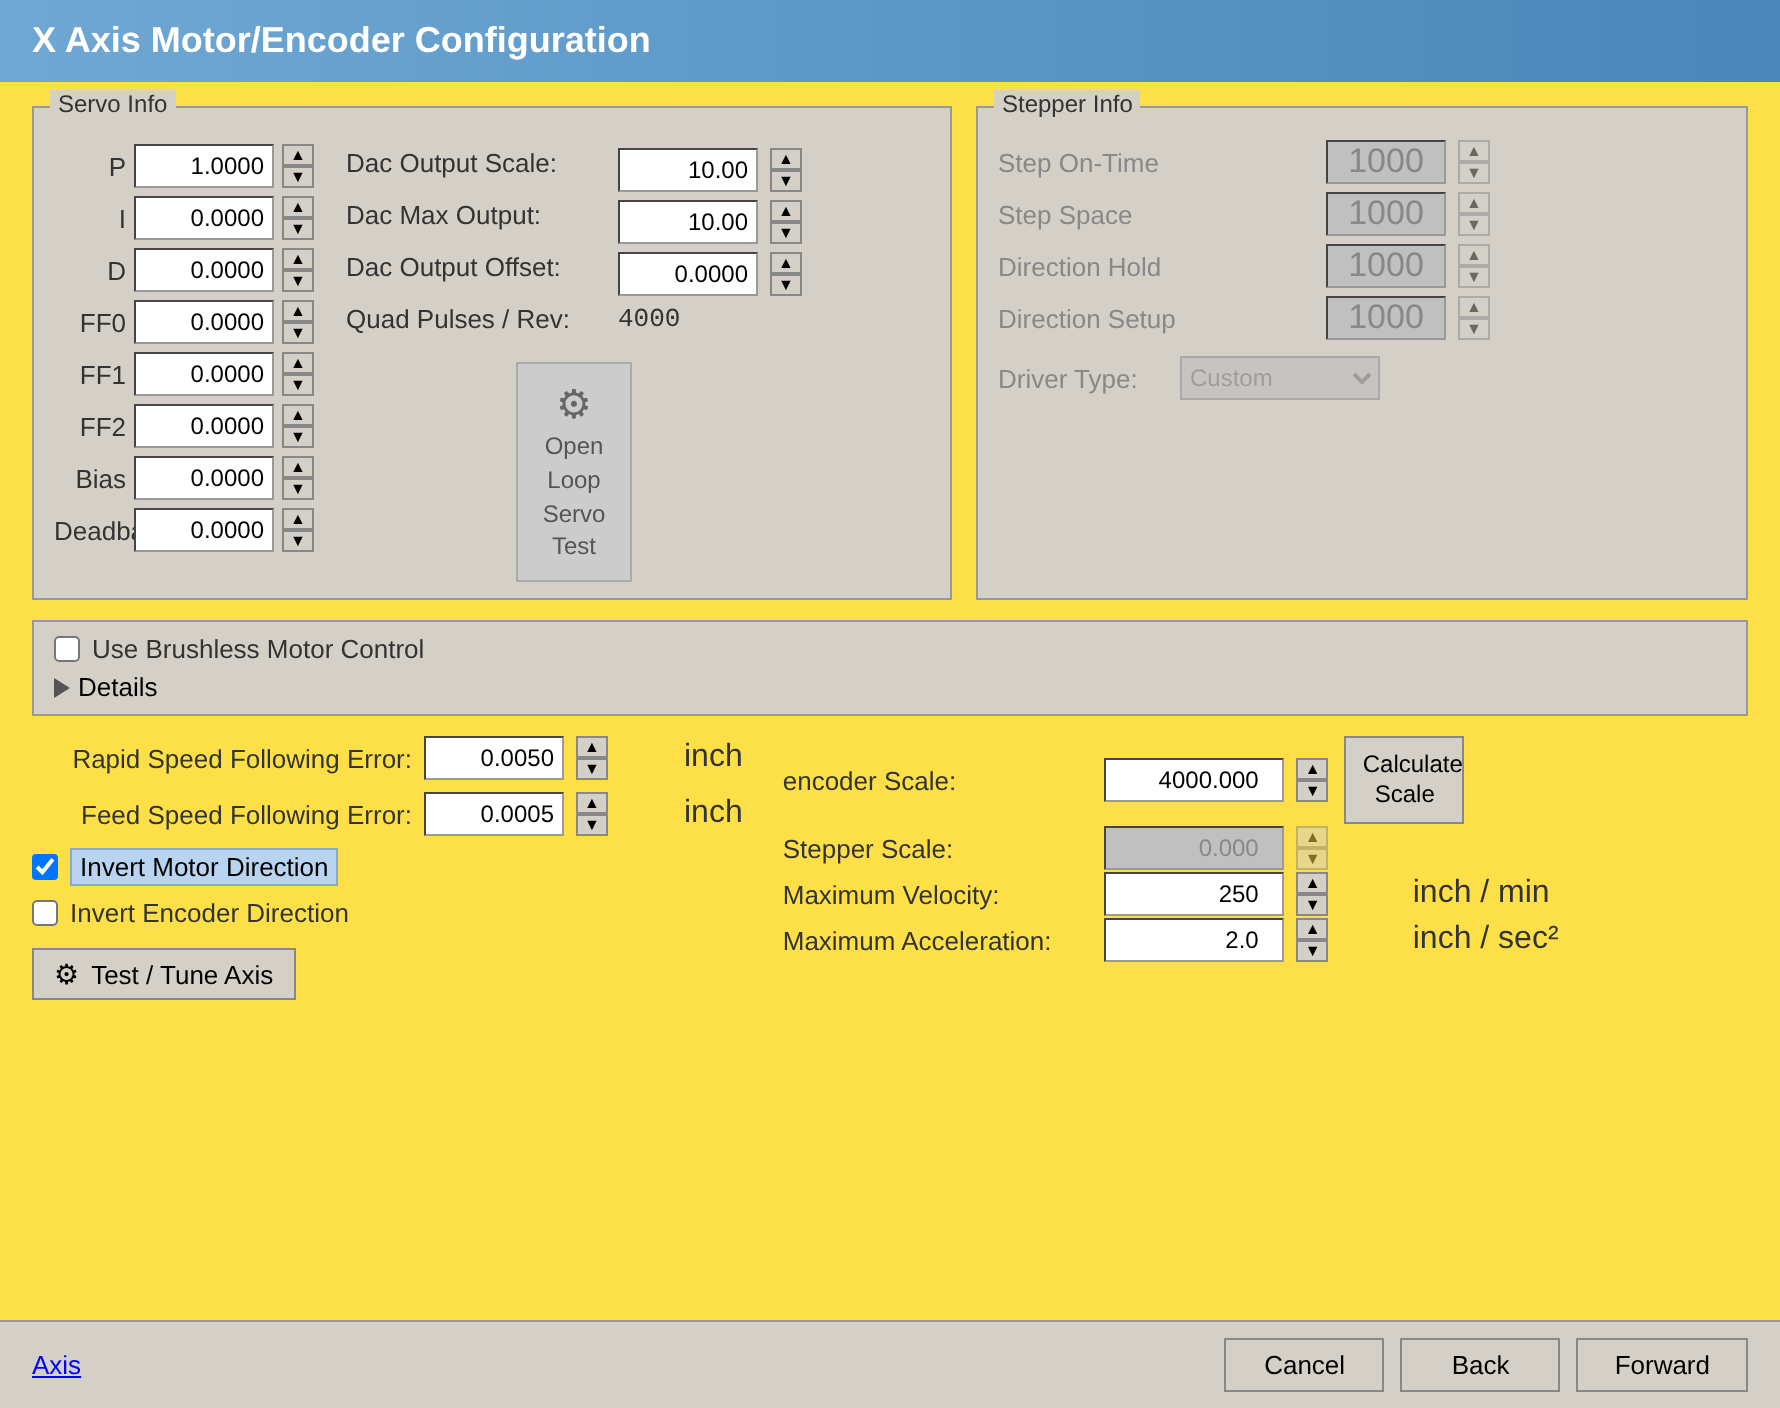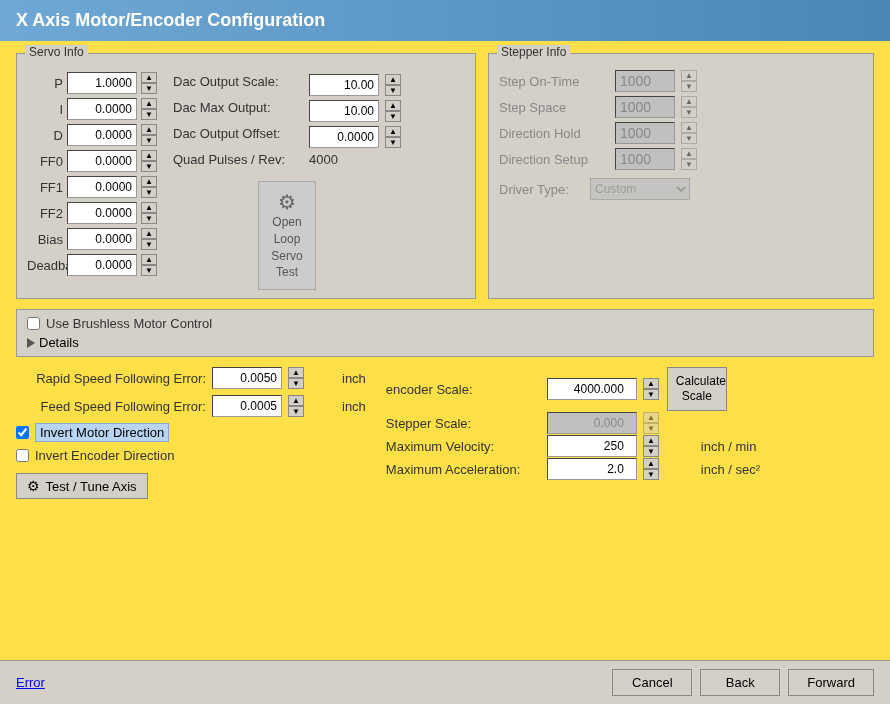--- a/index.html
+++ b/index.html
@@ -119,20 +119,21 @@
       height: 22px;
       border: 1px inset #999;
       background: white;
       text-align: right;
       font-size: 12px;
       padding: 1px 4px;
     }
     .quad-value {
       font-size: 13px;
       color: #333;
+      font-family: Liberation Mono, monospace;
     }
     .stepper-fields {
       margin-top: 8px;
       display: flex;
       flex-direction: column;
       gap: 4px;
     }
     .stepper-row {
       display: flex;
       align-items: center;
@@ -142,23 +143,24 @@
       width: 110px;
       font-size: 13px;
       color: #888;
     }
     .stepper-input {
       width: 60px;
       height: 22px;
       border: 1px inset #999;
       background: #c0c0c0;
       color: #888;
-      text-align: left;
-      font-size: 14px;
+      text-align: center;
+      font-size: 17px;
       padding: 1px 4px;
+      margin-left: 48px;
     }
     .driver-row {
       display: flex;
       align-items: center;
       gap: 6px;
       margin-top: 4px;
     }
     .driver-label {
       width: 85px;
       font-size: 13px;
@@ -229,21 +231,21 @@
     .control-input {
       width: 70px;
       height: 22px;
       border: 1px inset #999;
       background: white;
       text-align: right;
       font-size: 12px;
       padding: 1px 4px;
     }
     .unit-label {
-      font-size: 13px;
+      font-size: 16px;
       color: #333;
       padding-left: 32px;
     }
     .checkbox-row {
       display: flex;
       align-items: center;
       gap: 6px;
     }
     .checkbox-label {
       font-size: 13px;
@@ -598,20 +600,20 @@
           <div class="spin-down">▼</div>
         </div>
         <span class="unit-label" style="margin-left:4px;">inch / sec²</span>
       </div>
     </div>
   </div>
 </div>
 
 <div class="footer">
   <div class="footer-left">
-    <button class="help-btn">Error</button>
+    <button class="help-btn">Axis</button>
   </div>
   <div class="footer-right">
     <button class="footer-btn">Cancel</button>
     <button class="footer-btn">Back</button>
     <button class="footer-btn">Forward</button>
   </div>
 </div>
 
 </body></html>

